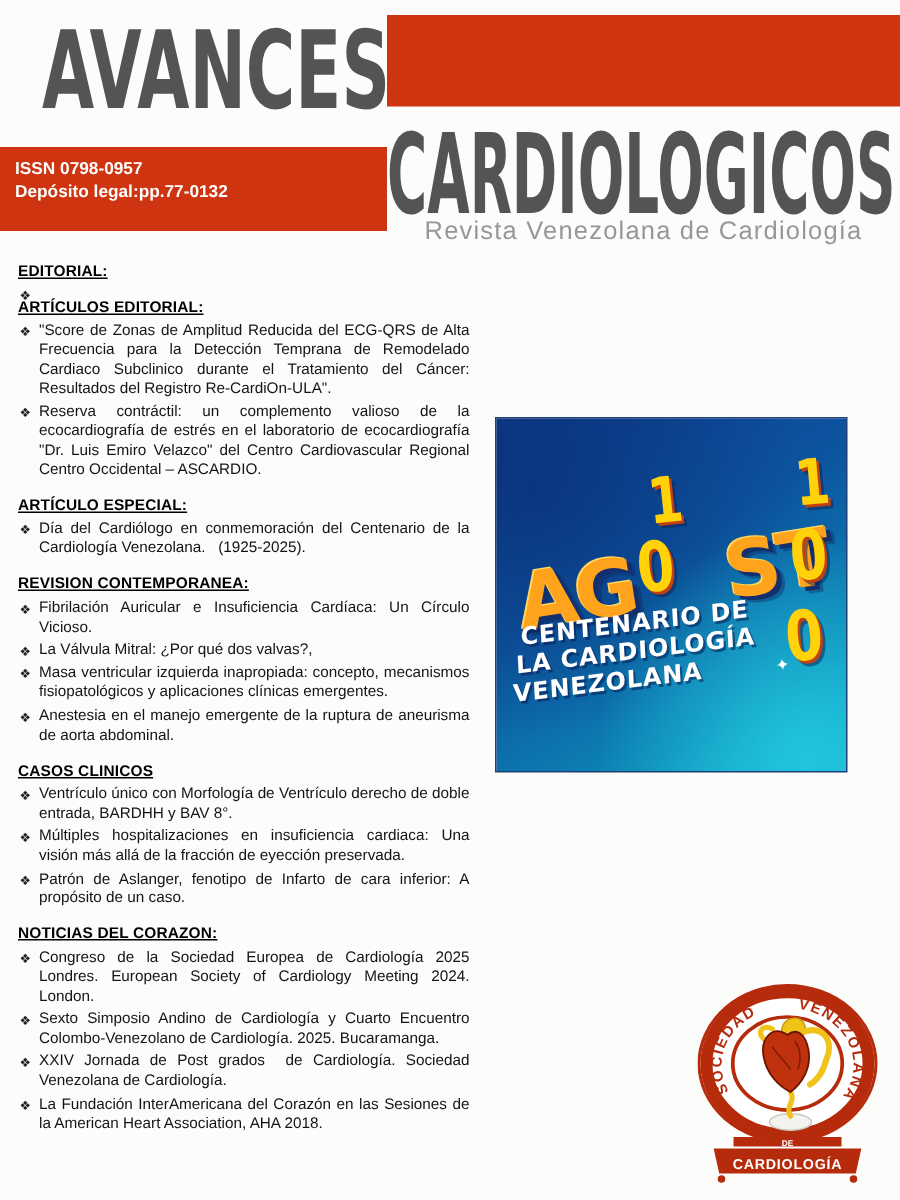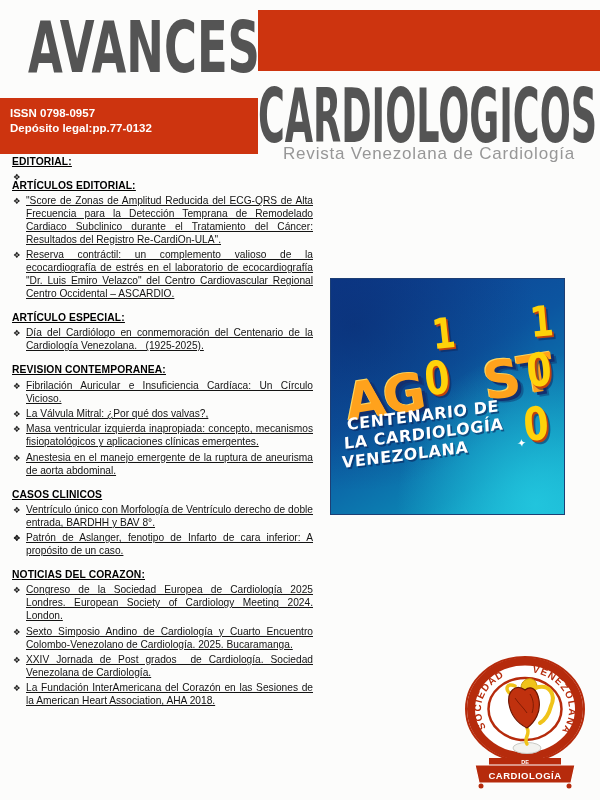--- a/index.html
+++ b/index.html
@@ -17,21 +17,21 @@
             font-weight:bold;font-size:11.5px;line-height:15px;padding:8px 0 0 10px;box-sizing:border-box;}
   svg.title text{
     font-family:"DejaVu Sans", sans-serif;font-weight:bold;fill:#545454;
   }
   .t1{left:27px;top:13px;}
   .t2{left:256px;top:84px;}
   .subtitle{left:268px;top:146px;width:322px;text-align:center;color:#979797;
             font-size:17px;line-height:15.5px;letter-spacing:0.8px;white-space:nowrap;}
 
   
-  .toc{left:12px;top:156px;width:301px;font-size:10.2px;line-height:12.9px;color:#141414;text-decoration:underline;}
+  .toc{left:12px;top:176px;width:301px;font-size:10.2px;line-height:12.9px;color:#141414;}
   .toc h3{font-size:10.3px;font-weight:bold;color:#000;text-decoration:underline;
           margin:11px 0 2.5px 0;letter-spacing:0.1px;}
   .toc section:first-child h3{margin-top:0;}
   .ti{position:relative;padding-left:14px;margin:0 0 2.5px 0;text-align:justify;}
   .ti .b{position:absolute;left:1px;top:0;font-size:8.5px;color:#222;}
 
   
   .poster{left:330px;top:278px;width:235px;height:237px;overflow:hidden;
     border:1px solid #1d3f74;box-sizing:border-box;
     background:
@@ -135,20 +135,21 @@
     </section>
 
     <section>
       <h3>CASOS CLINICOS</h3>
       <div class="ti">
         <span class="b">❖</span>
         <span>Ventrículo único con Morfología de Ventrículo derecho de doble entrada, BARDHH y BAV 8°.</span>
       </div>
       <div class="ti">
         <span class="b">❖</span>
+        <span>Múltiples hospitalizaciones en insuficiencia cardiaca: Una visión más allá de la fracción de eyección preservada.</span>
       </div>
       <div class="ti">
         <span class="b">❖</span>
         <span>Patrón de Aslanger, fenotipo de Infarto de cara inferior: A propósito de un caso.</span>
       </div>
     </section>
 
     <section>
       <h3>NOTICIAS DEL CORAZON:</h3>
       <div class="ti">

